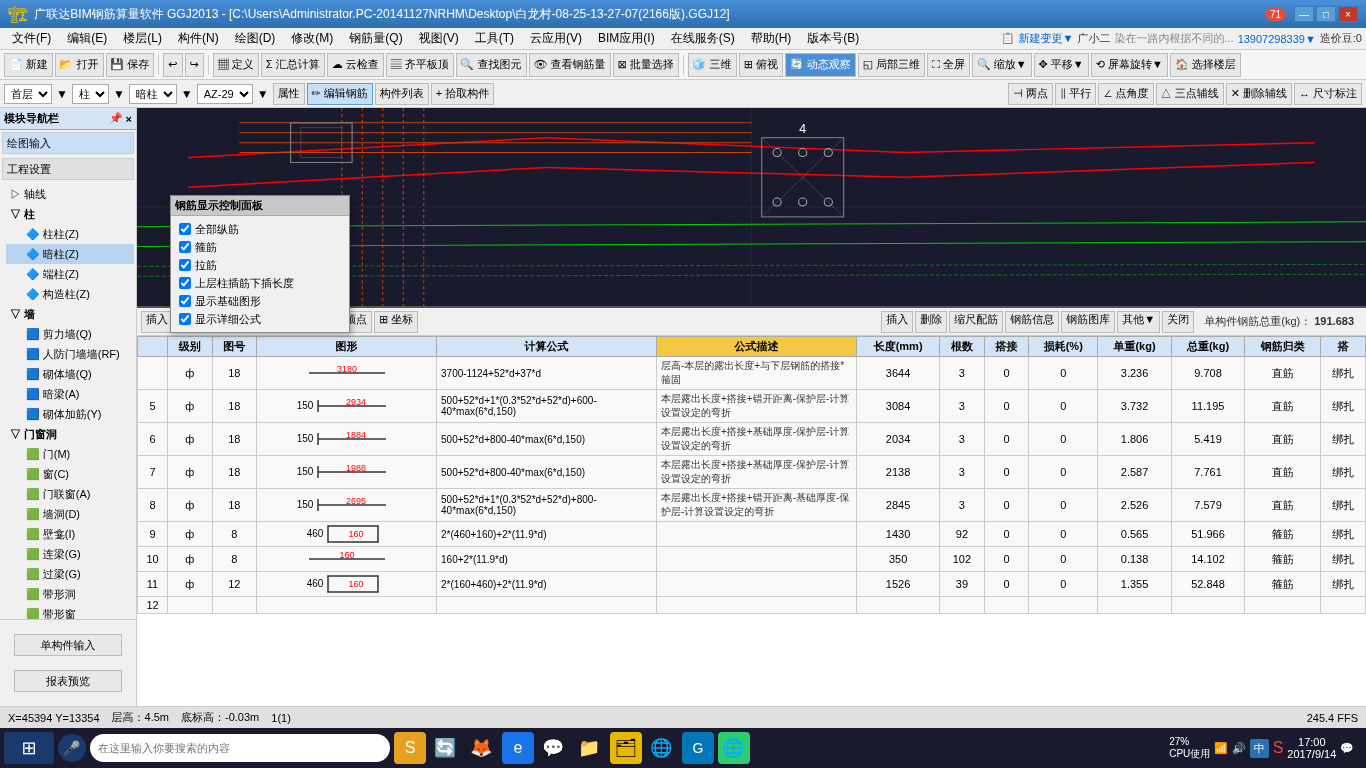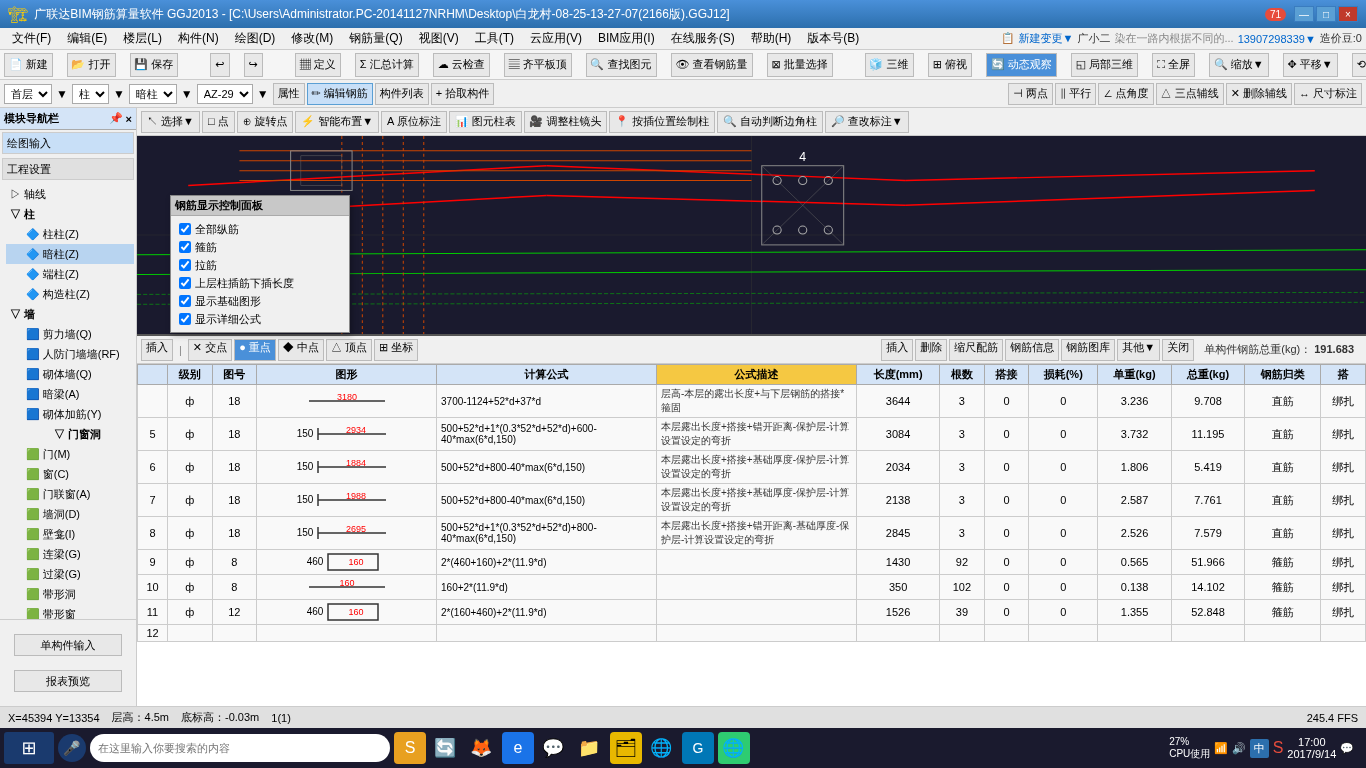--- a/index.html
+++ b/index.html
@@ -11,21 +11,21 @@
     .title-bar-controls { display: flex; gap: 2px; }
     .title-btn { width: 20px; height: 16px; background: #5a9fd4; border: 1px solid #3a7cbf; color: white; font-size: 10px; cursor: pointer; display: flex; align-items: center; justify-content: center; }
     .title-btn.close { background: #c0392b; }
 
     
     .menu-bar { height: 22px; background: #f0f0f0; border-bottom: 1px solid #ccc; display: flex; align-items: center; padding: 0 4px; font-size: 12px; }
     .menu-item { padding: 2px 8px; cursor: pointer; white-space: nowrap; }
     .menu-right { margin-left: auto; display: flex; align-items: center; gap: 4px; font-size: 11px; color: #333; }
 
     
-    .toolbar { height: 30px; background: #f5f5f5; border-bottom: 1px solid #ccc; display: flex; align-items: center; padding: 0 4px; gap: 14px; flex-wrap: nowrap; overflow: hidden; }
+    .toolbar { height: 30px; background: #f5f5f5; border-bottom: 1px solid #ccc; display: flex; align-items: center; padding: 0 4px; gap: 2px; flex-wrap: nowrap; overflow: hidden; }
     .tb-btn { height: 24px; padding: 0 4px; background: #e8e8e8; border: 1px solid #bbb; font-size: 11px; cursor: pointer; white-space: nowrap; display: flex; align-items: center; gap: 2px; }
     .tb-sep { width: 1px; height: 20px; background: #ccc; margin: 0 2px; }
 
     
     .toolbar2 { height: 28px; background: #f0f0f0; border-bottom: 1px solid #ccc; display: flex; align-items: center; padding: 0 4px; gap: 2px; overflow: hidden; }
     .tb2-btn { height: 22px; padding: 0 4px; font-size: 11px; cursor: pointer; background: #e8e8e8; border: 1px solid #bbb; white-space: nowrap; display: flex; align-items: center; }
     .tb2-select { height: 20px; border: 1px solid #aaa; font-size: 11px; background: white; padding: 0 2px; }
     .tb2-btn.active { background: #c8dff7; border-color: #5a9fd4; }
 
     
@@ -202,21 +202,21 @@
 
       <div class="tree-item" style="font-weight:bold;">▽ 墙</div>
       <div class="tree-group">
         <div class="tree-item" style="padding-left:20px;">🟦 剪力墙(Q)</div>
         <div class="tree-item" style="padding-left:20px;">🟦 人防门墙墙(RF)</div>
         <div class="tree-item" style="padding-left:20px;">🟦 砌体墙(Q)</div>
         <div class="tree-item" style="padding-left:20px;">🟦 暗梁(A)</div>
         <div class="tree-item" style="padding-left:20px;">🟦 砌体加筋(Y)</div>
       </div>
 
-      <div class="tree-item" style="font-weight:bold;margin-left:44px;">▽ 门窗洞</div>
+      <div class="tree-item" style="font-weight:bold;">▽ 门窗洞</div>
       <div class="tree-group">
         <div class="tree-item" style="padding-left:20px;">🟩 门(M)</div>
         <div class="tree-item" style="padding-left:20px;">🟩 窗(C)</div>
         <div class="tree-item" style="padding-left:20px;">🟩 门联窗(A)</div>
         <div class="tree-item" style="padding-left:20px;">🟩 墙洞(D)</div>
         <div class="tree-item" style="padding-left:20px;">🟩 壁龛(I)</div>
         <div class="tree-item" style="padding-left:20px;">🟩 连梁(G)</div>
         <div class="tree-item" style="padding-left:20px;">🟩 过梁(G)</div>
         <div class="tree-item" style="padding-left:20px;">🟩 带形洞</div>
         <div class="tree-item" style="padding-left:20px;">🟩 带形窗</div>
@@ -230,32 +230,20 @@
 
     </div>
     <div class="panel-bottom">
       <div class="panel-bottom-btn">单构件输入</div>
       <div class="panel-bottom-btn">报表预览</div>
     </div>
   </div>
 
   <div class="content-area">
 
-    <div class="draw-toolbar">
-      <div class="draw-btn">↖ 选择▼</div>
-      <div class="draw-btn">□ 点</div>
-      <div class="draw-btn">⊕ 旋转点</div>
-      <div class="draw-btn">⚡ 智能布置▼</div>
-      <div class="draw-btn">A 原位标注</div>
-      <div class="draw-btn">📊 图元柱表</div>
-      <div class="draw-btn">🎥 调整柱镜头</div>
-      <div class="draw-btn">📍 按插位置绘制柱</div>
-      <div class="draw-btn">🔍 自动判断边角柱</div>
-      <div class="draw-btn">🔎 查改标注▼</div>
-    </div>
 
     <div class="canvas-area">
       
       <svg width="100%" height="100%" viewBox="0 0 1200 200" preserveAspectRatio="none">
 
         <rect width="1200" height="200" fill="#1a1a2e"></rect>
 
         <line x1="0" y1="100" x2="1200" y2="100" stroke="#333" stroke-width="0.5"></line>
         <line x1="600" y1="0" x2="600" y2="200" stroke="#333" stroke-width="0.5"></line>
 

